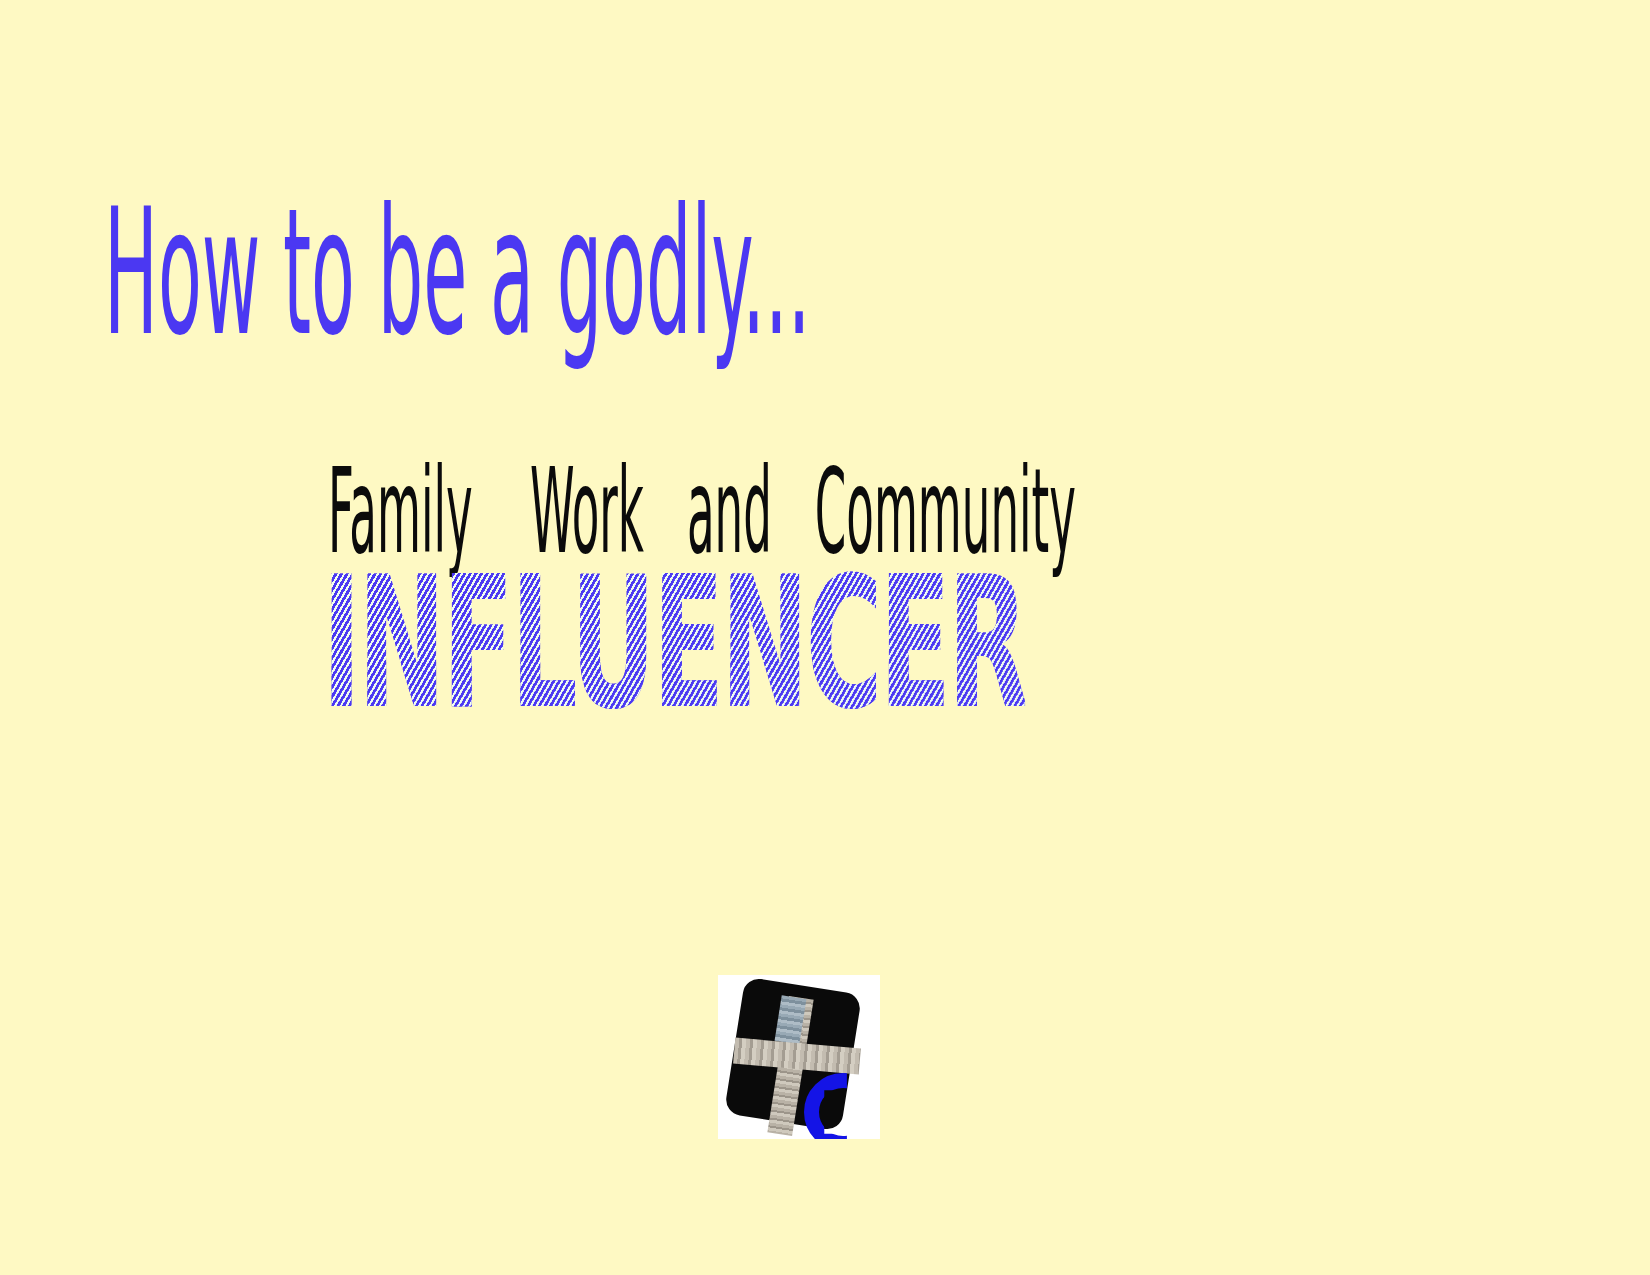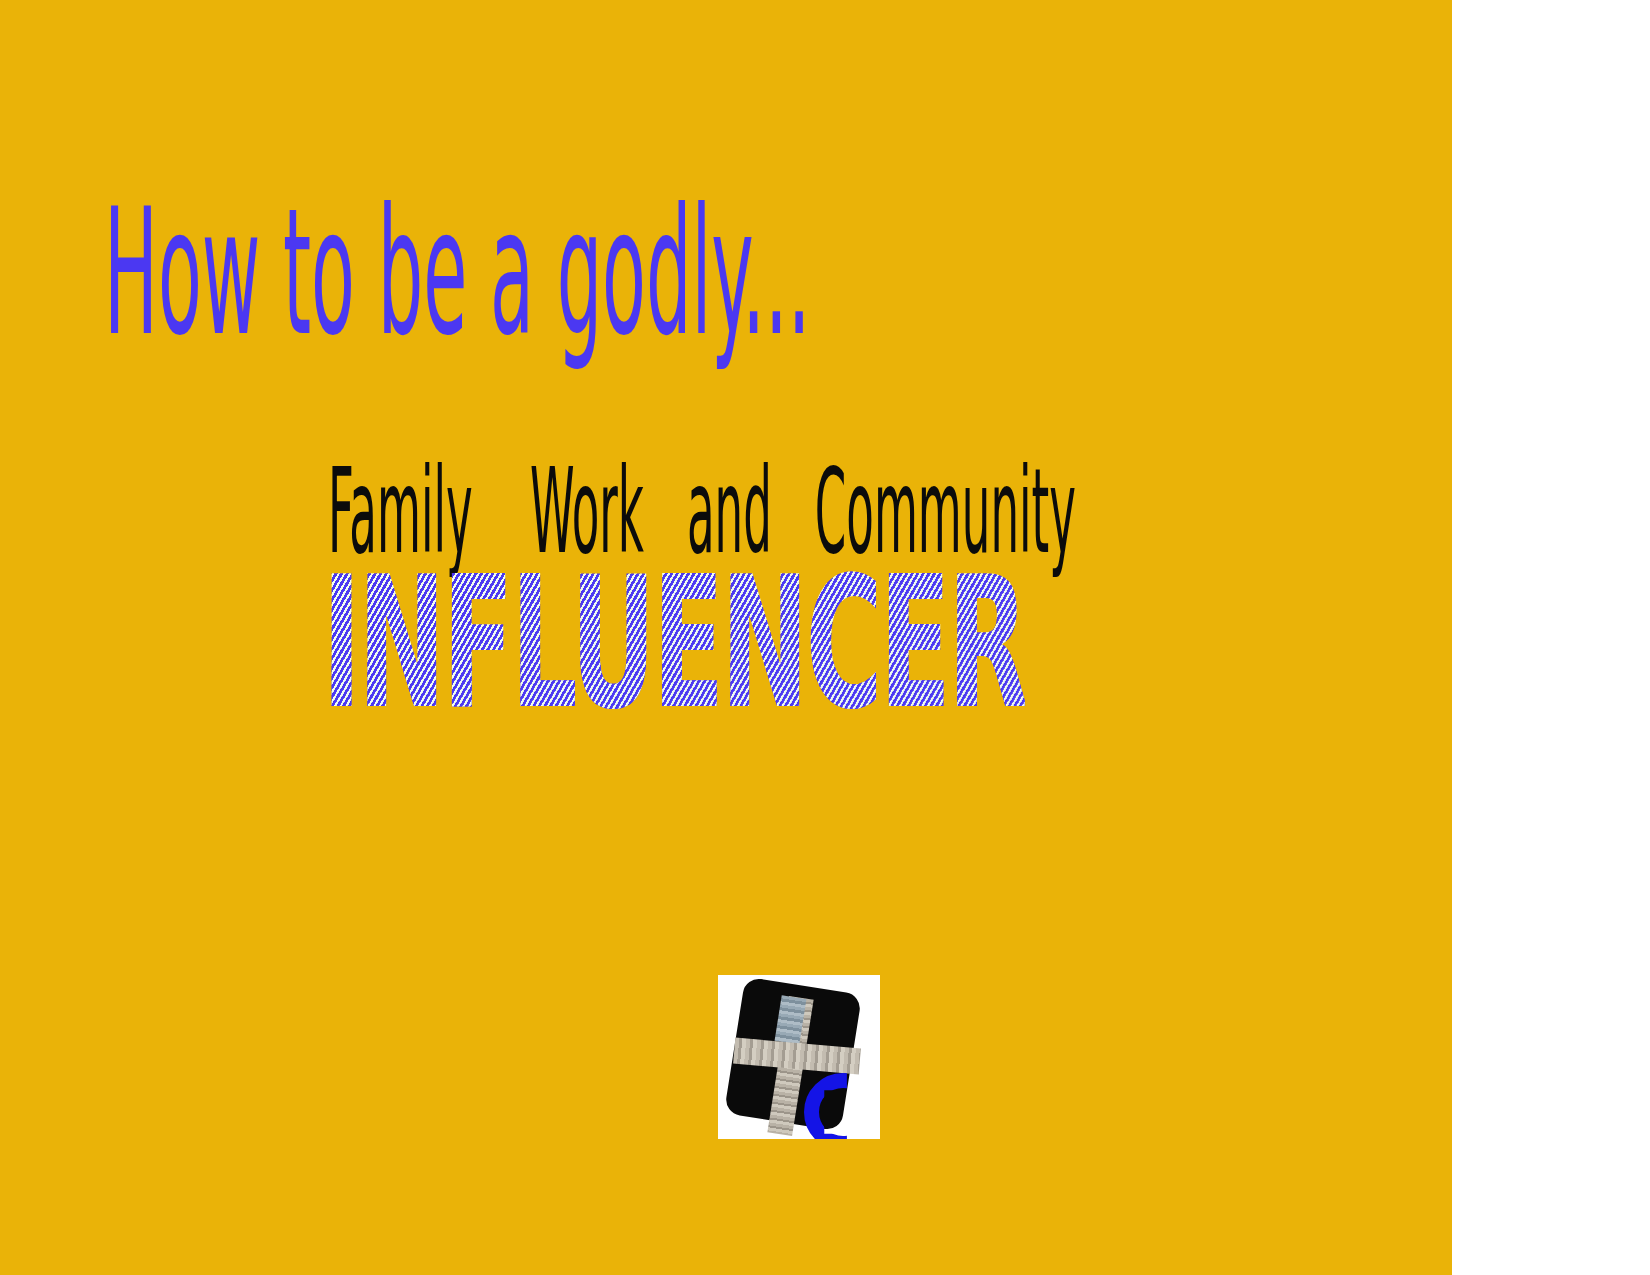--- a/index.html
+++ b/index.html
@@ -9,23 +9,23 @@
   }
   body {
     width: 1650px;
     height: 1275px;
     overflow: hidden;
     font-family: "Liberation Sans", sans-serif;
   }
 
   #slide {
     position: relative;
-    width: 1452px;
+    width: 1650px;
     height: 1275px;
-    background: #eab308;
+    background: #fef9c3;
   }
 
   
   .condensed {
     font-family: "DejaVu Sans Condensed", "Liberation Sans Narrow", "Liberation Sans", sans-serif;
     font-weight: 400;
     transform-origin: left center;
     white-space: pre;
     letter-spacing: 0;
   }

